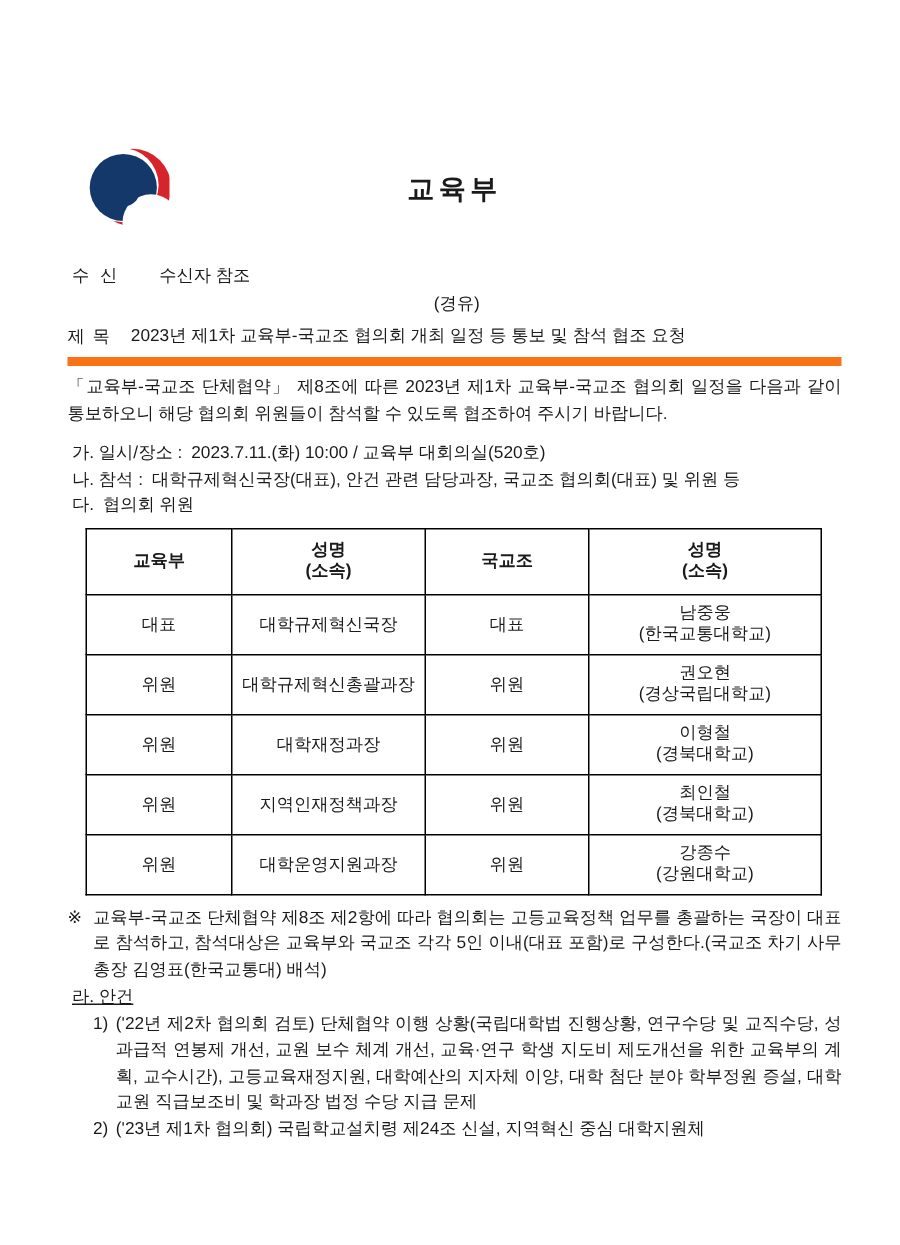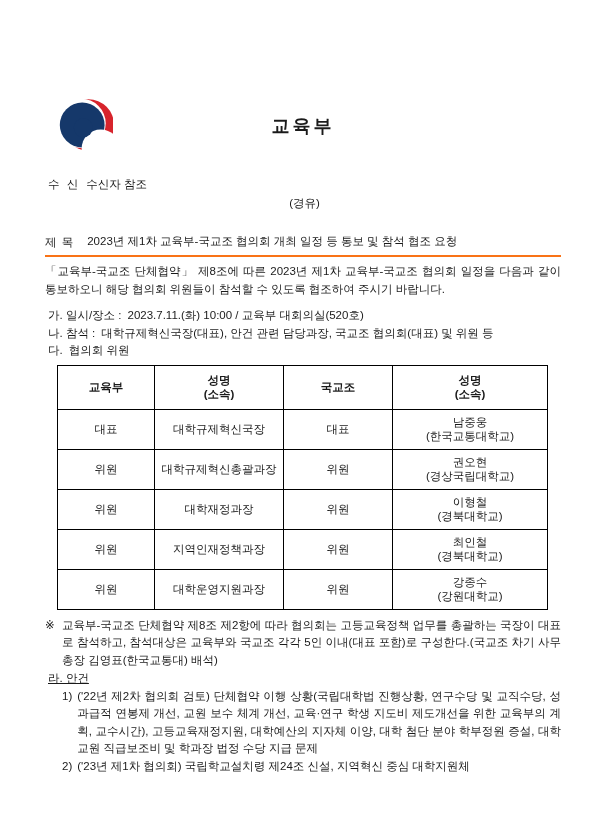--- a/index.html
+++ b/index.html
@@ -16,26 +16,26 @@
   }
   
   .doc-header{position:relative;height:60px;margin-bottom:20px;}
   .logo{position:absolute;left:12px;top:0;}
   .gov-title{
     position:absolute;left:0;right:0;top:50%;transform:translateY(-50%);
     text-align:center;font-size:18px;font-weight:bold;letter-spacing:3px;
   }
   
   .meta-line{line-height:16px;margin-left:3px;}
-  .recipient-label{margin-right:6px;letter-spacing:2px;}
+  .recipient-label{margin-right:26px;letter-spacing:2px;}
   .via-line{margin-top:3px;text-align:center;}
   .subject-row{
-    display:flex;align-items:flex-end;gap:13px;
-    margin-top:21px;padding-bottom:5px;
-    border-bottom:2px solid #f97316;
+    display:flex;align-items:center;gap:13px;
+    margin-top:4px;padding-bottom:5px;
+    border-bottom:6px solid #f97316;
   }
   .subject-label{white-space:nowrap;letter-spacing:1px;}
   .subject-text{flex:1;text-align:justify;word-break:break-all;line-height:18px;}
   
   .intro{
     margin:6px 0 0 0;line-height:17.5px;
     text-align:justify;word-break:break-all;
   }
   
   .items{margin-top:9px;margin-left:3px;}

